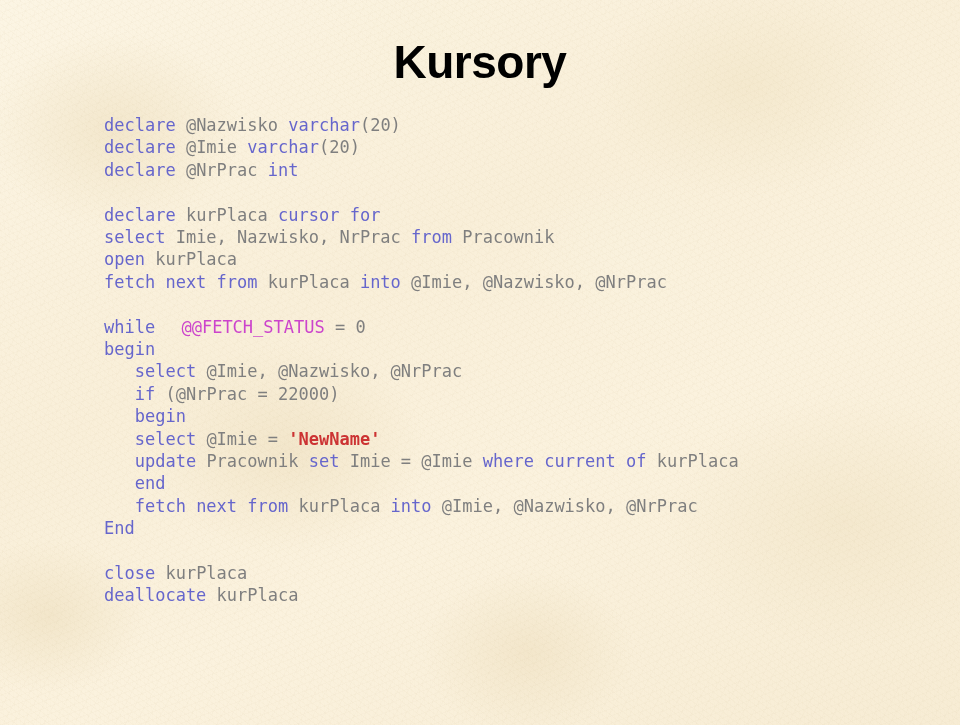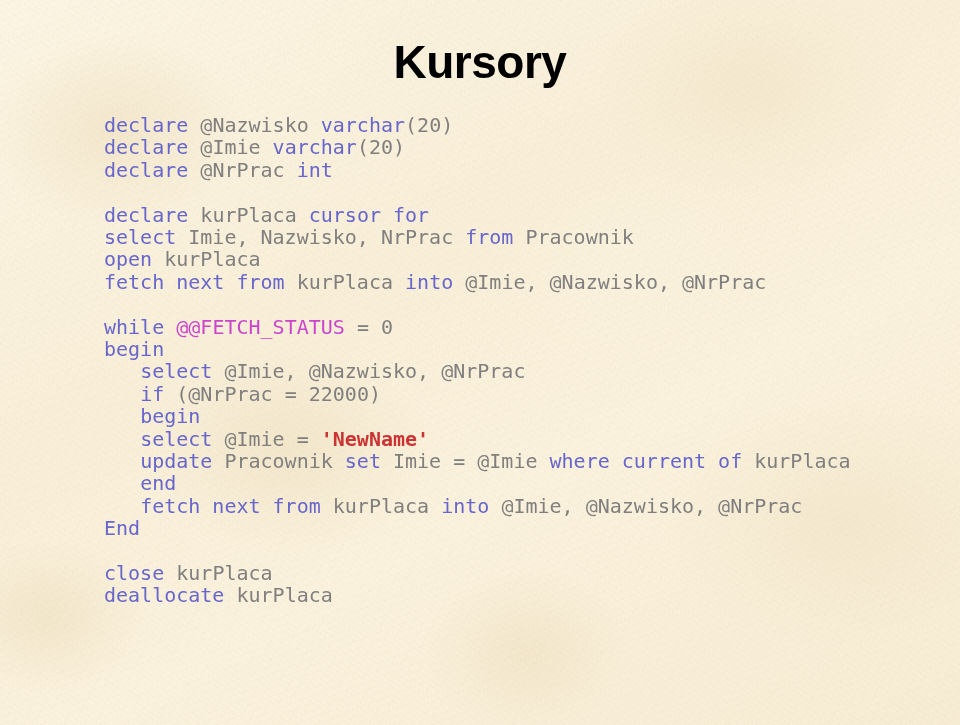--- a/index.html
+++ b/index.html
@@ -60,36 +60,36 @@
     white-space: pre;
   }
 
   
   #code {
     position: absolute;
     left: 104px;
     top: 114px;
     width: 830px;
     font-family: "DejaVu Sans Mono", "Liberation Mono", monospace;
-    font-size: 20px;
+    font-size: 17px;
     line-height: 22.4px;
     white-space: pre;
   }
   .line {
     white-space: pre;
     min-height: 22.4px;
   }
   .line.blank {
     height: 22.4px;
   }
 
   
   .kw   { color: #6666cc; }   
   .id   { color: #7f7f7f; }   
-  .sys  { color: #cc44cc; }   
+  .sys  { color: #cc44cc; margin-left: 16px; }   
   .str  { color: #cc3333; font-weight: bold; }   
 </style>
 </head>
 <body>
 
 <div id="slide">
   <div id="grain"></div>
 
   <div id="title">Kursory</div>
 

